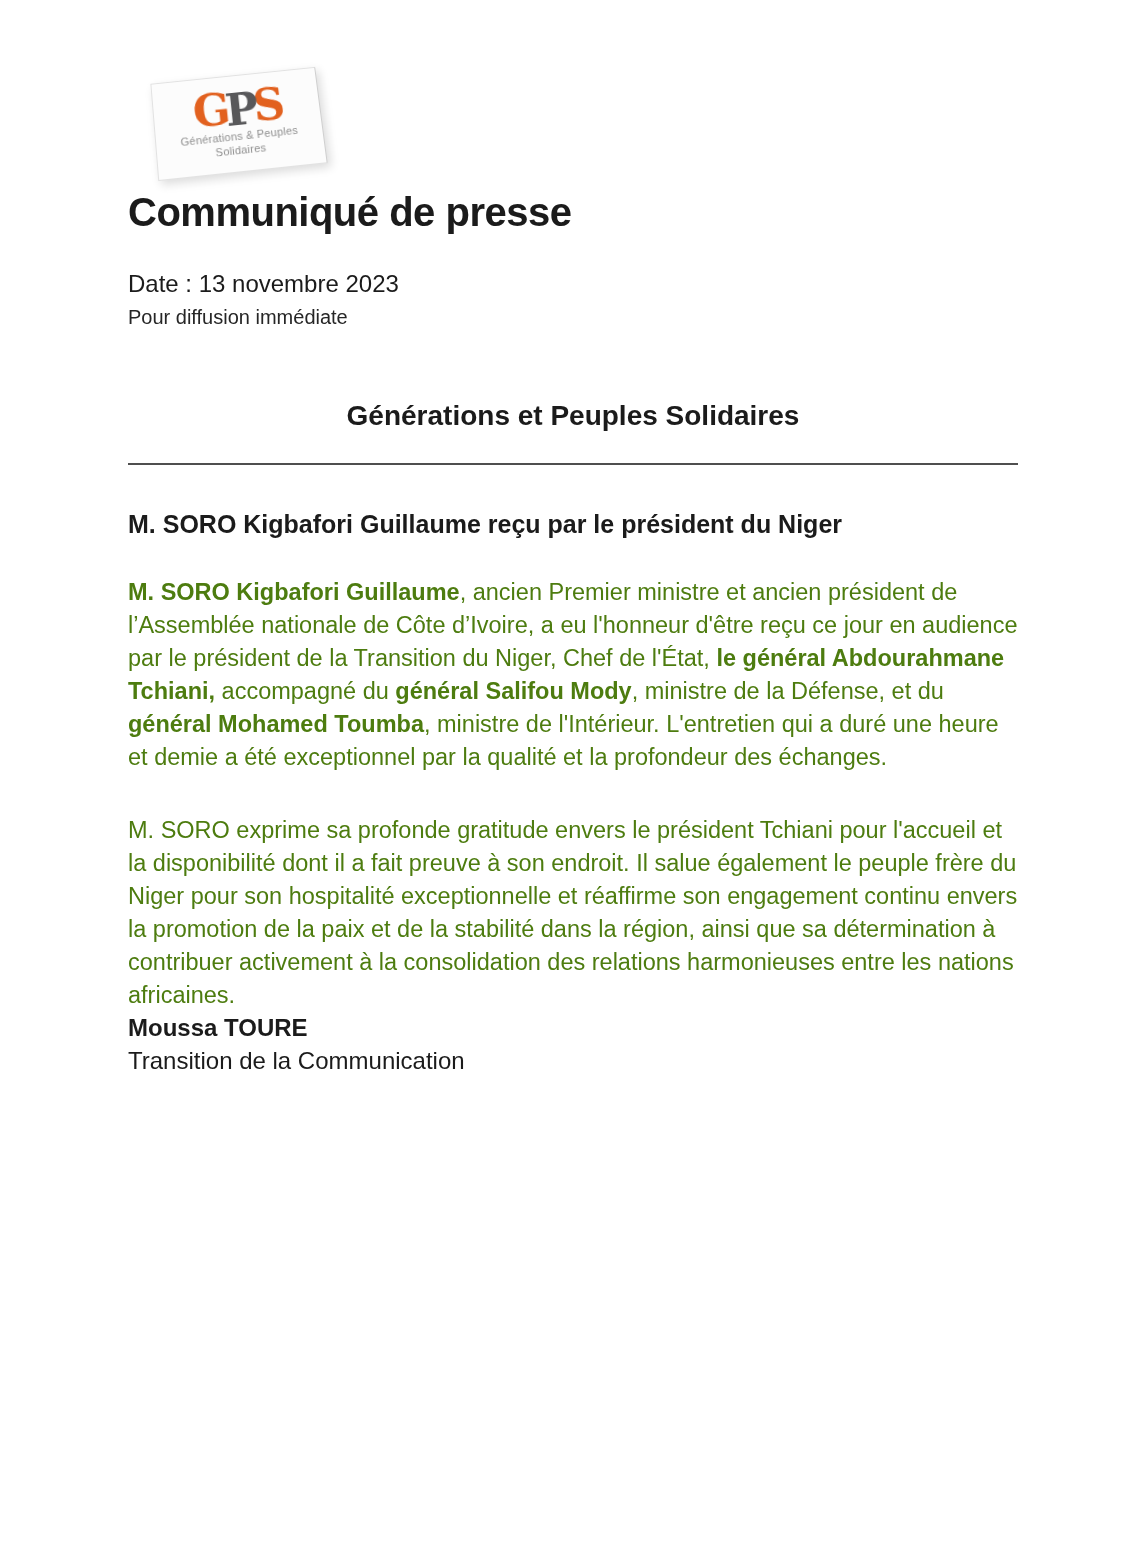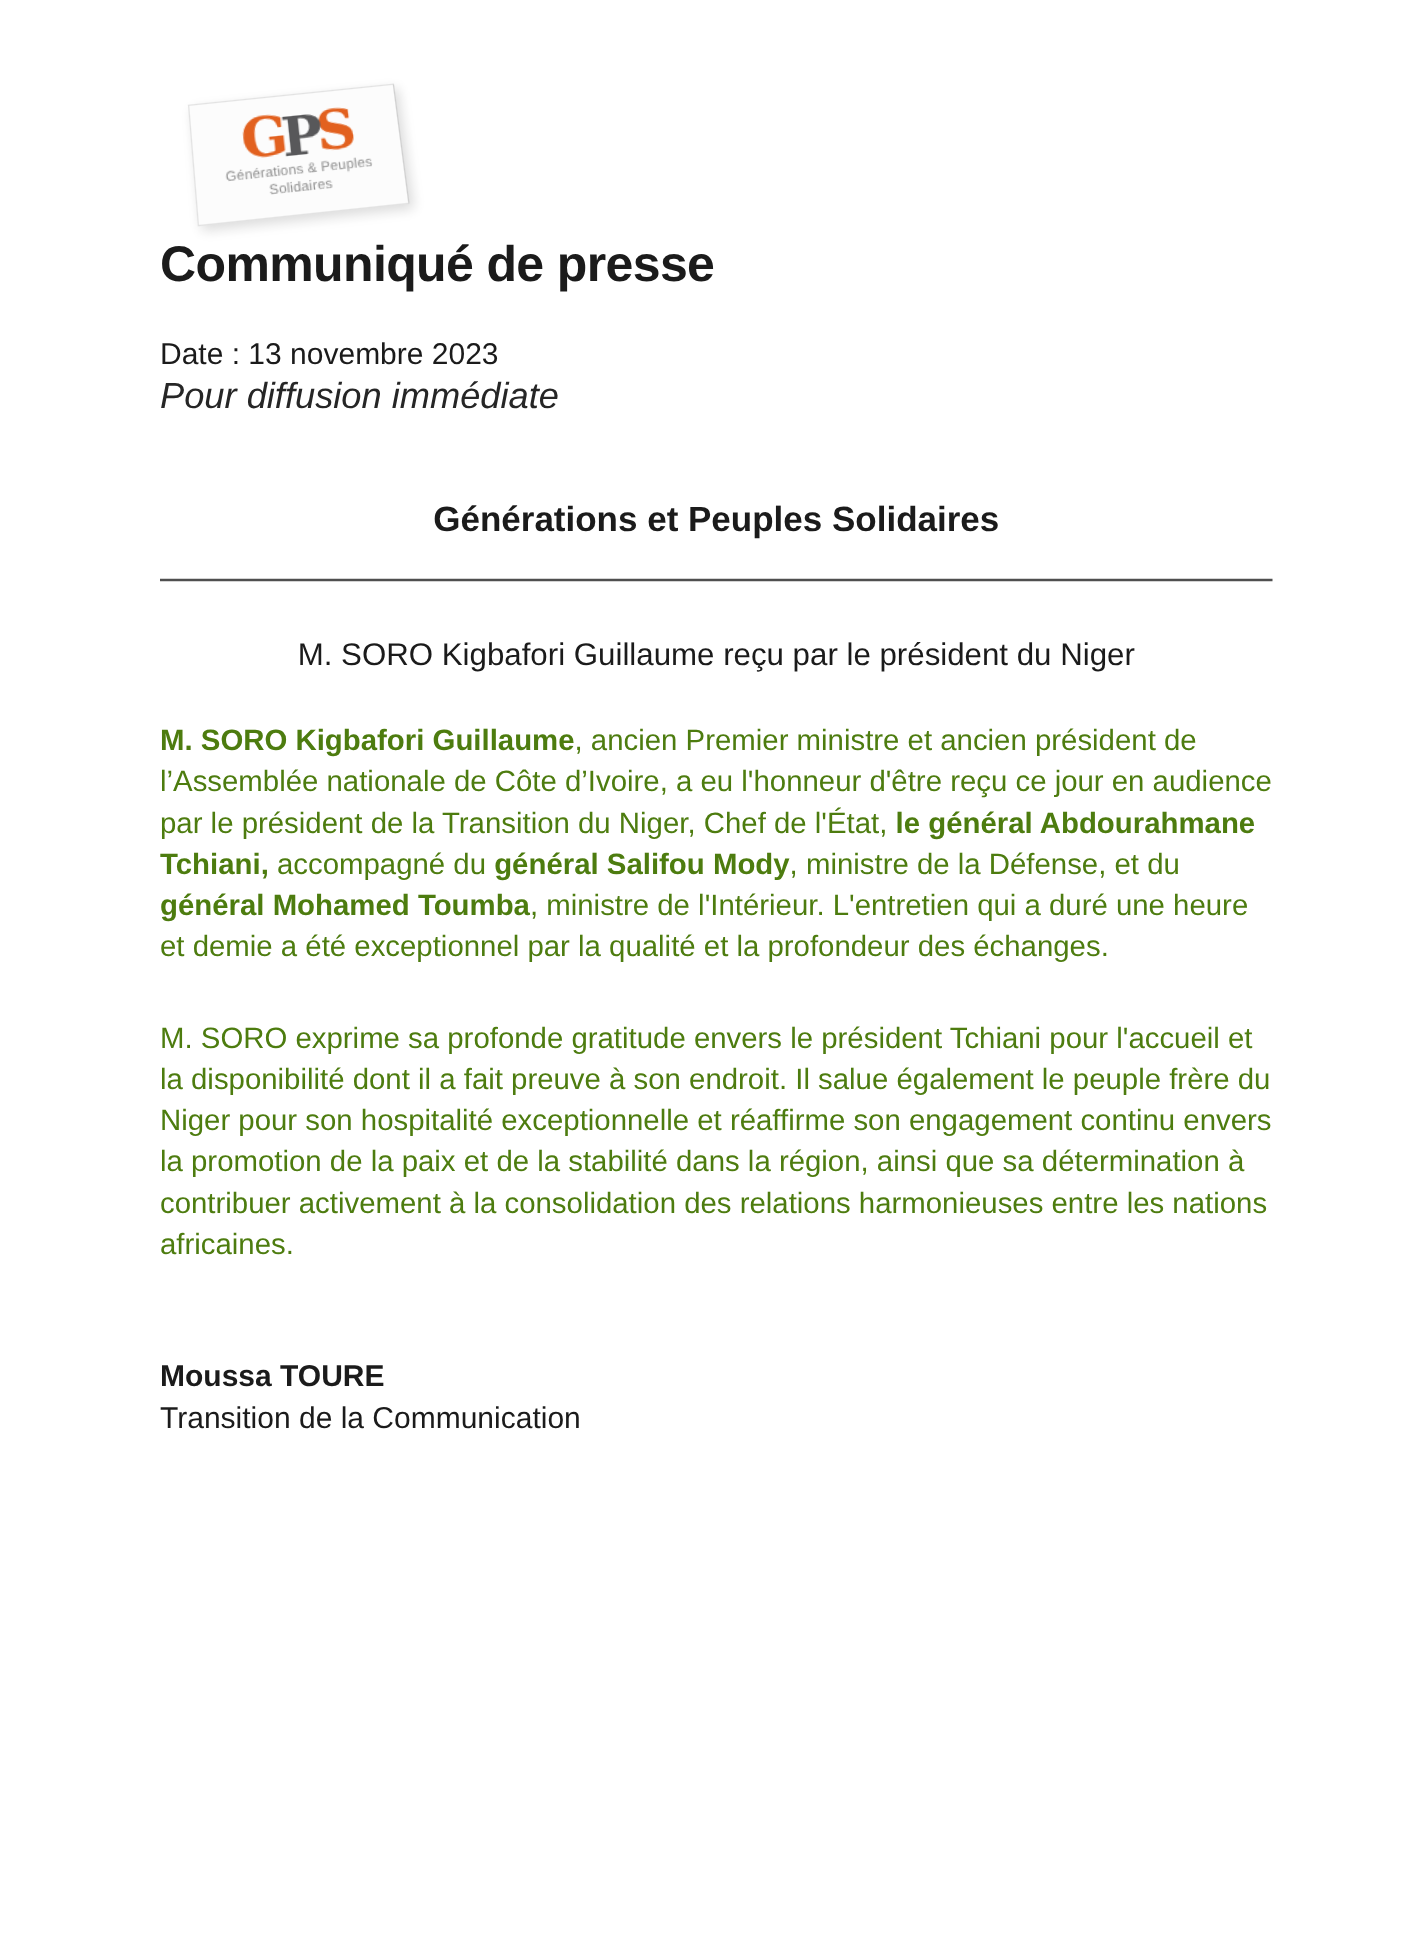--- a/index.html
+++ b/index.html
@@ -67,61 +67,59 @@
     font-weight: 700;
     letter-spacing: -0.5px;
   }
   .date-line {
     margin: 32px 0 0 0;
     font-size: 24px;
     line-height: 30px;
   }
   .diffusion-line {
     margin: 3px 0 0 0;
-    font-size: 29px;
+    font-size: 20px;
     line-height: 30px;
-    font-style: italic;
     color: #262626;
   }
   .org-heading {
     margin: 66px 0 0 0;
     font-size: 28px;
     line-height: 36px;
     font-weight: 700;
     text-align: center;
   }
   .divider {
     margin: 29px 0 0 0;
     border: none;
     border-top: 2px solid #4f4f4f;
     height: 0;
   }
   .subject-heading {
     margin: 43px 0 0 0;
     font-size: 25px;
     line-height: 32px;
-    font-weight: 400;
-    text-align: center;
+    font-weight: 700;
   }
 
   
   .body-para {
     margin: 36px 0 0 0;
     font-size: 23.5px;
     line-height: 33px;
     text-align: left;
     color: #4d7c0f;
   }
   .body-para + .body-para {
     margin-top: 40px;
   }
   .body-para .run-bold { font-weight: 700; }
 
   
-  .signature { margin-top: 74px; }
+  .signature { }
   .sig-name {
     margin: 0;
     font-size: 24px;
     line-height: 31px;
     font-weight: 700;
   }
   .sig-role {
     margin: 2px 0 0 0;
     font-size: 24px;
     line-height: 31px;

